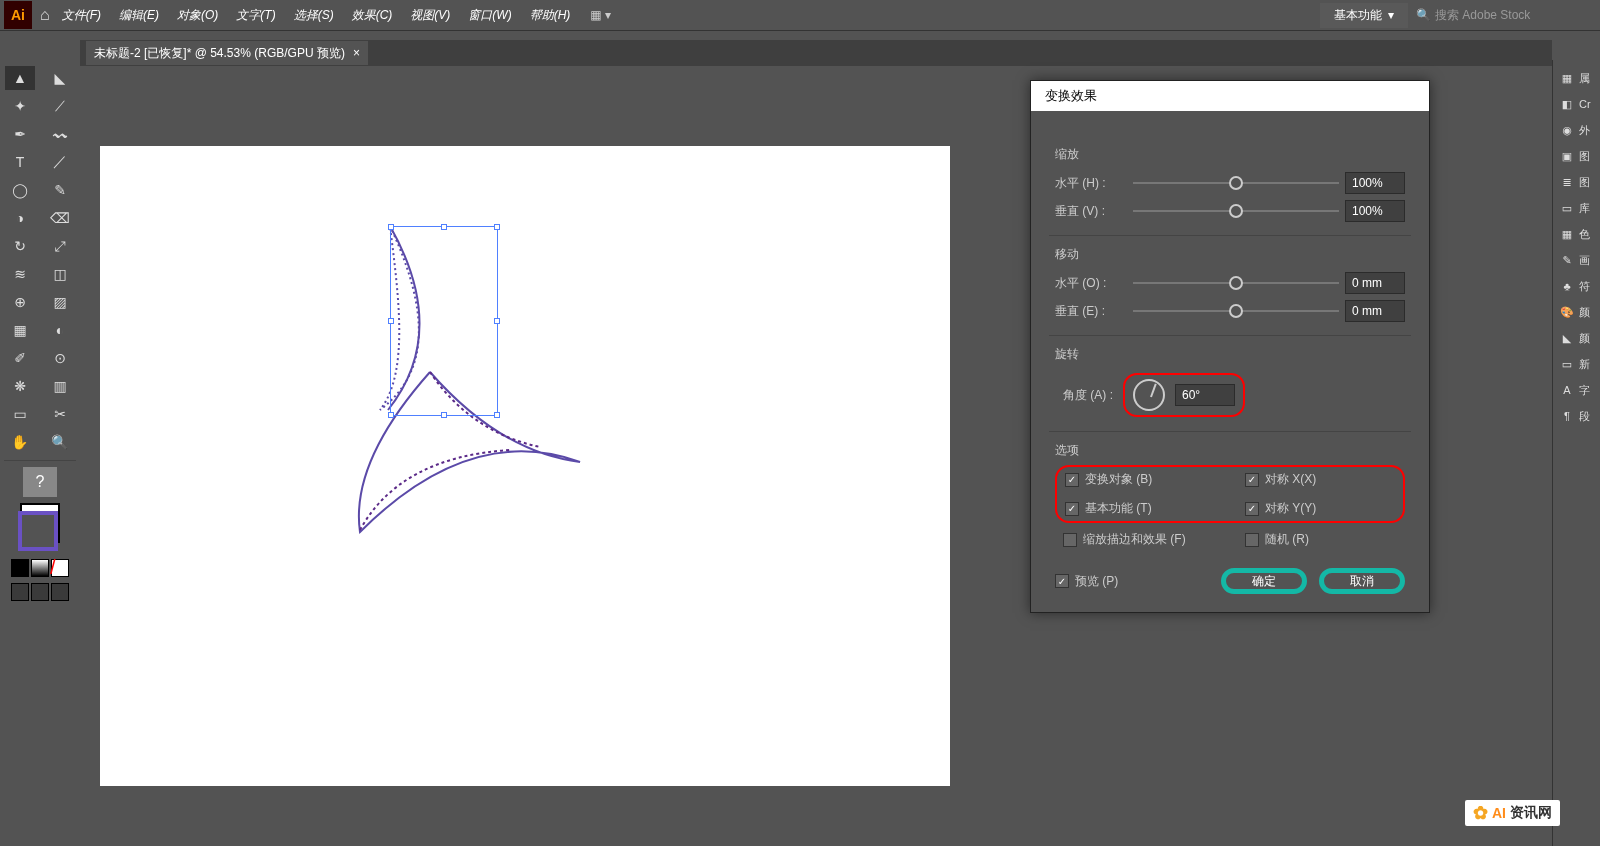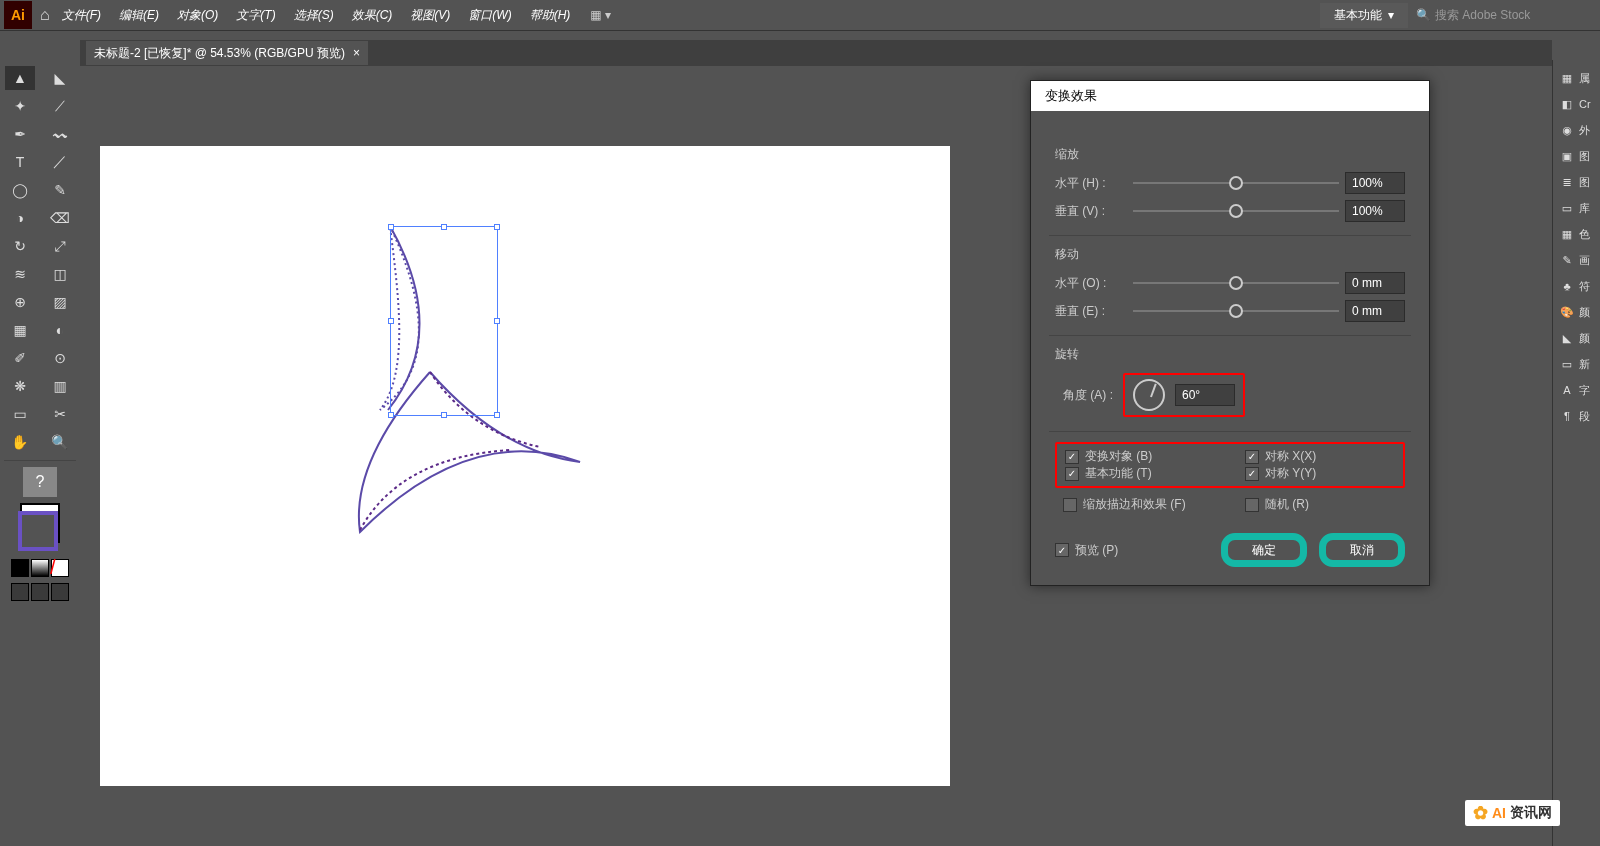--- a/index.html
+++ b/index.html
@@ -49,34 +49,34 @@
 .dlg-title { background:#fff; color:#000; height:30px; display:flex; align-items:center; padding:0 14px; font-weight:normal; font-size:13px; }
 .dlg-body { padding:27px 24px 18px 24px; }
 .section-label { color:#ccc; margin:8px 0 6px 0; }
 .row { display:flex; align-items:center; height:28px; gap:6px; }
 .row-label { width:72px; text-align:left; }
 .slider { flex:1; height:14px; position:relative; }
 .slider-track { position:absolute; left:0; right:0; top:6px; height:2px; background:#777; }
 .slider-thumb { position:absolute; top:0; width:14px; height:14px; border:2px solid #ccc; border-radius:50%; background:#535353; left:50%; transform:translateX(-50%); }
 .valbox { width:60px; height:22px; background:#404040; border:1px solid #2b2b2b; color:#fff; padding-left:6px; display:flex; align-items:center; font-size:12px; }
 .sep { height:1px; background:#444; margin:10px -6px; }
-.redbox { border:2px solid #ff0000; border-radius:2px; padding:4px 8px; }
+.redbox { border:2px solid #ff0000; border-radius:14px; padding:4px 8px; }
 .angle-row { display:flex; align-items:center; gap:10px; padding:4px 8px; }
 .angle-dial { width:32px; height:32px; border:2px solid #ccc; border-radius:50%; position:relative; }
 .angle-needle { position:absolute; left:15px; top:2px; width:2px; height:14px; background:#ccc; transform-origin:bottom; transform:rotate(20deg); }
-.opts-grid { display:grid; grid-template-columns:1fr 1fr; gap:0 30px; }
+.opts-grid { display:grid; grid-template-columns:1fr 1fr; gap:12px 30px; }
 .chk { display:flex; align-items:center; gap:6px; cursor:pointer; }
 .chk-box { width:14px; height:14px; background:#666; border:1px solid #333; color:#fff; font-size:10px; display:flex; align-items:center; justify-content:center; }
 .chk-box.on::after { content:"✓"; }
 .copies-row { display:flex; align-items:center; gap:12px; padding:8px; }
 .refpoint { width:24px; height:24px; display:grid; grid-template-columns:repeat(3,1fr); grid-template-rows:repeat(3,1fr); gap:2px; }
 .refpoint span { background:#999; }
 .input-white { width:60px; height:20px; background:#fff; border:1px solid #8aa2ff; color:#000; padding-left:4px; }
 .dlg-footer { display:flex; align-items:center; gap:16px; margin-top:20px; }
-.btn { width:86px; height:34px; border:7px solid #14b8a6; border-radius:14px; color:#fff; background:transparent; display:flex; align-items:center; justify-content:center; cursor:pointer; }
+.btn { width:86px; height:26px; border:5px solid #14b8a6; border-radius:14px; color:#fff; background:transparent; display:flex; align-items:center; justify-content:center; cursor:pointer; }
 
 
 .rpanel { position:absolute; right:0; top:60px; width:48px; bottom:0; background:#535353; border-left:1px solid #333; display:flex; flex-direction:column; align-items:center; gap:10px; padding-top:10px; }
 .rpanel .ritem { color:#ddd; font-size:11px; display:flex; align-items:center; gap:4px; cursor:pointer; width:100%; justify-content:flex-start; padding-left:6px; }
 .ricon { width:16px; height:16px; display:inline-flex; align-items:center; justify-content:center; }
 
 
 .wmark { position:absolute; right:40px; bottom:20px; background:#fff; padding:2px 8px; font-size:14px; font-weight:bold; display:flex; align-items:center; gap:4px; border-radius:2px; }
 .wmark .flower { color:#f5a623; font-size:18px; }
 .wmark .a { color:#ff8c1a; }
@@ -265,20 +265,21 @@
     <div class="angle-row">
       <span>角度 (A) :</span>
       <div class="redbox" style="display:flex;align-items:center;gap:10px;">
         <div class="angle-dial">
             <div class="angle-needle"></div>
           </div>
         <div class="valbox">60°</div>
       </div>
     </div>
     <div class="sep"></div>
+    <div class="section-label">选项</div>
     <div class="redbox">
       <div class="opts-grid">
         <div class="chk">
             <span class="chk-box on"></span>
             <span>变换对象 (B)</span>
           </div>
         <div class="chk">
             <span class="chk-box on"></span>
             <span>对称 X(X)</span>
           </div>

